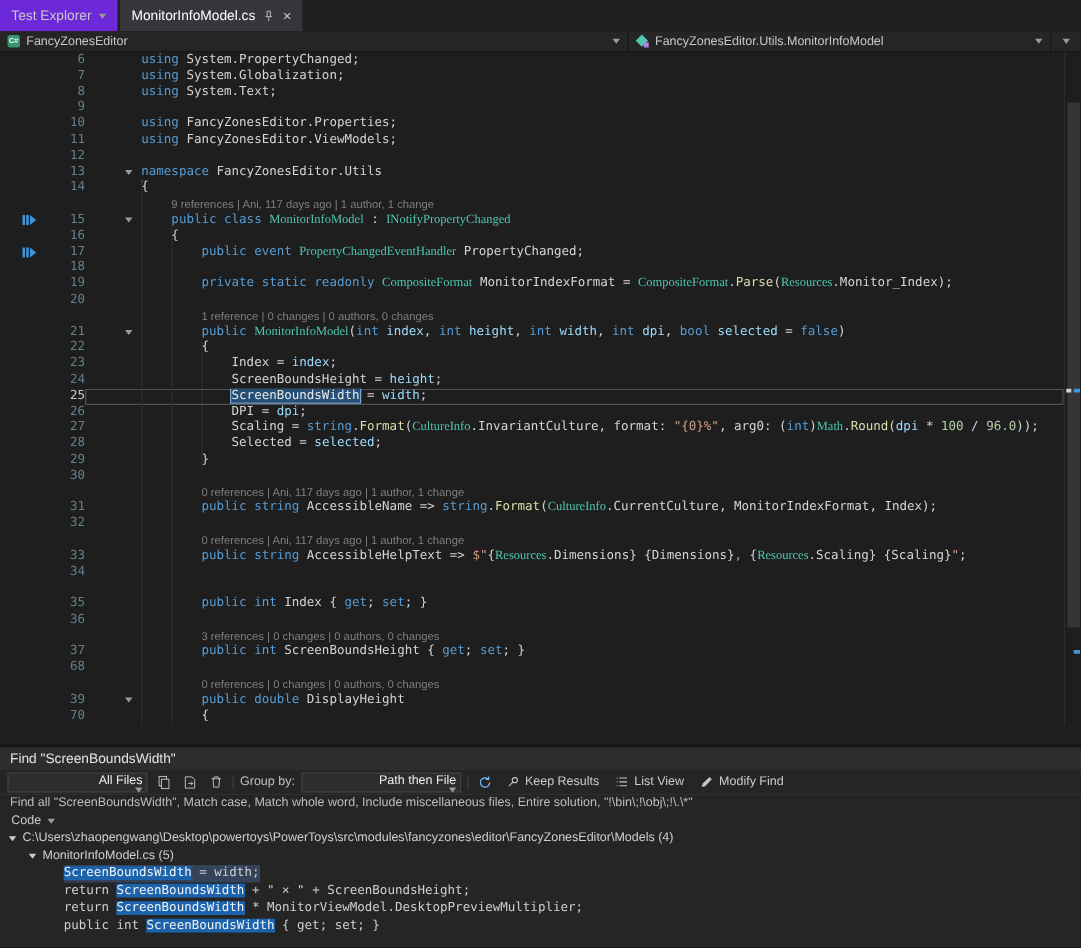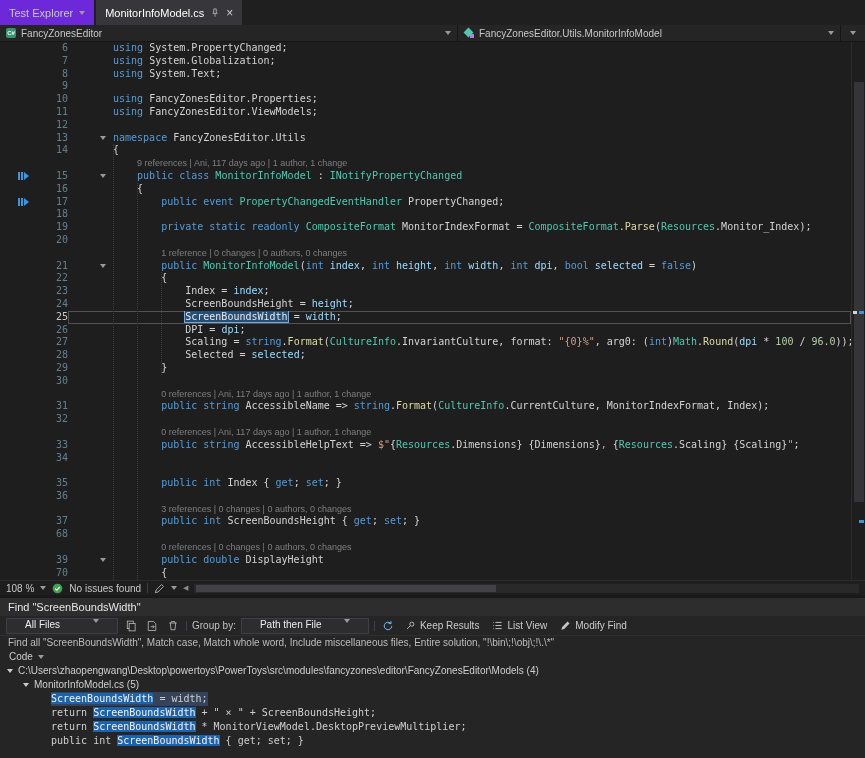--- a/index.html
+++ b/index.html
@@ -13,62 +13,62 @@
   .tabbar { position:absolute; top:0; left:0; right:0; height:25px; background:#1f1f20; display:flex; align-items:stretch; }
   .tab { display:flex; align-items:center; gap:6px; padding:0 9px; font-size:11px; color:#c8c8c8; cursor:default; }
   .tab.test { background:#6d28d9; margin-right:2px; }
   .tab.active { background:#37373b; color:#ffffff; }
   .tab .close { font-size:12px; line-height:10px; color:#cfcfcf; }
   .chev { width:0; height:0; border-left:3.5px solid transparent; border-right:3.5px solid transparent; border-top:4px solid #9a9a9a; display:inline-block; }
   
   .navbar { position:absolute; top:25px; left:0; right:0; height:17px; background:#252526; display:flex; border-bottom:1px solid #161616; }
   .nav-combo { display:flex; align-items:center; gap:5px; padding:0 6px; font-size:10px; color:#c8c8c8; border-right:1px solid #161616; }
   .nav-combo .spacer { flex:1; }
-  .nav-left { width:458px;align-items:center; }
+  .nav-left { width:503px;align-items:center; }
   .nav-right { flex:1; }
   .nav-mini { width:24px; justify-content:center; border-right:none; }
   .proj-icon { width:10px; height:10px; background:#37946e; border-radius:2px; color:#eafff3; font-size:6px; line-height:10px; text-align:center; font-weight:bold; }
   .class-icon { position:relative; width:10px; height:10px; }
   .class-icon::before { content:""; position:absolute; left:1px; top:1px; width:7px; height:7px; background:#4ec9b0; transform:rotate(45deg); }
   .class-icon::after { content:""; position:absolute; right:0; bottom:0; width:4px; height:4px; background:#b180d7; }
   
   .editor { position:absolute; top:42px; left:0; right:0; height:538px; overflow:hidden; background:#1e1e1e; }
   .rows { position:absolute; top:0; left:0; right:14px; bottom:0; }
   .code-row { display:flex; height:12.8px; line-height:12.8px; font-family:"DejaVu Sans Mono", monospace; font-size:10px; }
   .glyph-col { width:40px; flex:none; display:flex; align-items:center; padding-left:18px; }
   .num-col { width:28px; flex:none; text-align:right; color:#63808d; font-size:10px; }
   .code-row.current .num-col { color:#c8c8c8; }
   .row-body { flex:1; display:flex; min-width:0; }
   .code-row.current .row-body { box-shadow:inset 0 0 0 1px #525252; }
   .outline-col { width:45px; flex:none; display:flex; align-items:center; justify-content:flex-end; padding-right:7px; }
   .chev-down { width:0; height:0; border-left:3.5px solid transparent; border-right:3.5px solid transparent; border-top:4.5px solid #9a9a9a; }
   .code-body { flex:1; white-space:pre; overflow:hidden; }
   .codelens { font-family:"Liberation Sans", sans-serif; font-size:9px; color:#7f7f7f; }
-  .tk-kw { color:#569cd6; } .tk-ty { color:#4ec9b0; } .tk-me { color:#dcdcaa; }
+  .tk-kw { color:#569cd6; } .tk-ty { color:#4ec9b0;font-family:Liberation Serif, serif; } .tk-me { color:#dcdcaa; }
   .tk-pl { color:#d4d4d4; } .tk-pr { color:#9cdcfe; } .tk-st { color:#d69d85; } .tk-nu { color:#b5cea8; }
   .tk-hl { background:#264f78; outline:1px solid #7ba7d4; color:#e8e8e8; }
   .margin-glyph { display:inline-flex; align-items:center; gap:1px; }
   .mg-bar { width:2px; height:8px; background:#3a96dd; display:inline-block; }
   .mg-tri { width:0; height:0; border-top:4px solid transparent; border-bottom:4px solid transparent; border-left:5px solid #3a96dd; display:inline-block; }
   .guide { position:absolute; width:0; border-left:1px dotted #3c3c3c; }
   
   .vscroll { position:absolute; top:0; right:0; bottom:0; width:14px; background:#1e1e1e; border-left:1px solid #2c2c2c; }
   .vthumb { position:absolute; left:2px; width:10px; top:40px; height:420px; background:#353537; }
   .sb-mark { position:absolute; height:3px; }
   
   .estatus { position:absolute; top:580px; left:0; right:0; height:15px; background:#1e1e1e; border-top:1px solid #2a2a2a; display:flex; align-items:center; gap:6px; padding:0 6px; font-size:10px; color:#c8c8c8; }
   .vdiv { width:1px; height:10px; background:#3f3f46; }
   .hstrack { flex:1; height:9px; background:#292929; position:relative; }
   .hsthumb { position:absolute; top:1px; bottom:1px; left:2px; width:45%; background:#424245; }
   .scroll-left { color:#8a8a8a; font-size:7px; }
   
   .findpanel { position:absolute; top:595px; left:0; right:0; bottom:0; background:#252526; border-top:3px solid #191919; }
   .fp-header { height:18px; display:flex; align-items:center; padding:0 8px; font-size:11px; color:#e6e6e6; background:#2d2d2e; }
   .fp-toolbar { height:20px; display:flex; align-items:center; gap:5px; padding:0 6px; border-bottom:1px solid #2e2e2e; }
-  .combo { height:16px; background:#2d2d30; border:1px solid #3f3f46; display:flex; align-items:flex-start; padding:0 18px; font-size:10px; color:#eeeeee; }
+  .combo { height:16px; background:#2d2d30; border:1px solid #3f3f46; display:flex; align-items:flex-end; padding:0 3px; font-size:10px; color:#eeeeee;flex-direction:column; }
   .combo .spacer { flex:1; }
   .combo-scope { width:112px; }
   .combo-group { width:128px; }
   .tbicon { display:inline-flex; align-items:center; justify-content:center; width:16px; height:16px; }
   .tbtn { display:flex; align-items:center; gap:4px; height:16px; padding:0 4px; font-size:10px; color:#cccccc; }
   .lbl { font-size:10px; color:#c0c0c0; }
   .fp-summary { height:13px; line-height:13px; padding:0 8px; font-size:10px; color:#bdbdbd; white-space:nowrap; overflow:hidden; }
   .fp-filter { height:15px; display:flex; align-items:center; gap:5px; padding:0 9px; font-size:10px; color:#cccccc; width:60px; }
   .fp-tree { position:absolute; top:66px; left:0; right:0; bottom:0; overflow:hidden; }
   .tree-row { height:14px; line-height:14px; display:flex; align-items:center; font-size:10px; color:#cfcfcf; white-space:pre; }
@@ -482,38 +482,20 @@
     <div class="guide" style="left:137px; top:141px; height:397px;"></div>
     <div class="guide" style="left:161px; top:230px; height:103px;"></div>
     <div class="vscroll">
       <div class="vthumb"></div>
       <div class="sb-mark" style="top:269px; left:1px; width:4px; background:#d4d4d4;"></div>
       <div class="sb-mark" style="top:269px; right:1px; width:5px; background:#3a96dd;"></div>
       <div class="sb-mark" style="top:478px; right:1px; width:5px; background:#3a96dd;"></div>
     </div>
   </div>
 
-  <div class="estatus">
-    <span>108 %</span>
-    <span class="chev"></span>
-    <svg class="ic" width="11" height="11" viewBox="0 0 16 16">
-      <circle cx="8" cy="8" r="7" fill="#3fa34d"></circle>
-      <path d="M4.6 8.2l2.3 2.3 4.5-4.7" stroke="#ffffff" stroke-width="1.8" fill="none"></path>
-    </svg>
-    <span>No issues found</span>
-    <span class="vdiv"></span>
-    <svg class="ic" width="11" height="11" viewBox="0 0 16 16">
-      <path d="M2 14l1.2-4L11 2.2 13.8 5 6 13z" fill="none" stroke="#c5c5c5" stroke-width="1.2"></path>
-    </svg>
-    <span class="chev"></span>
-    <span class="scroll-left">◀</span>
-    <div class="hstrack">
-      <div class="hsthumb"></div>
-    </div>
-  </div>
 
   <div class="findpanel">
     <div class="fp-header">
       <span>Find "ScreenBoundsWidth"</span>
     </div>
     <div class="fp-toolbar">
       <div class="combo combo-scope">
         <span>All Files</span>
         <span class="spacer"></span>
         <span class="chev"></span>

